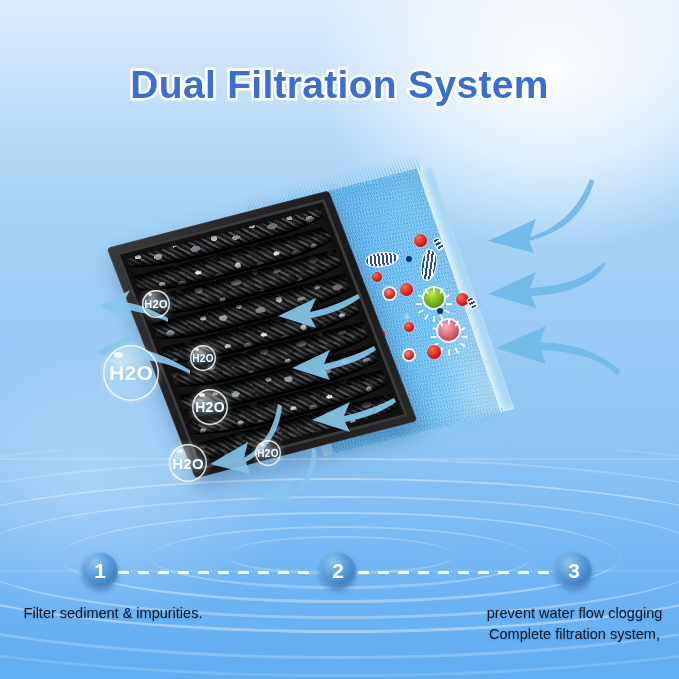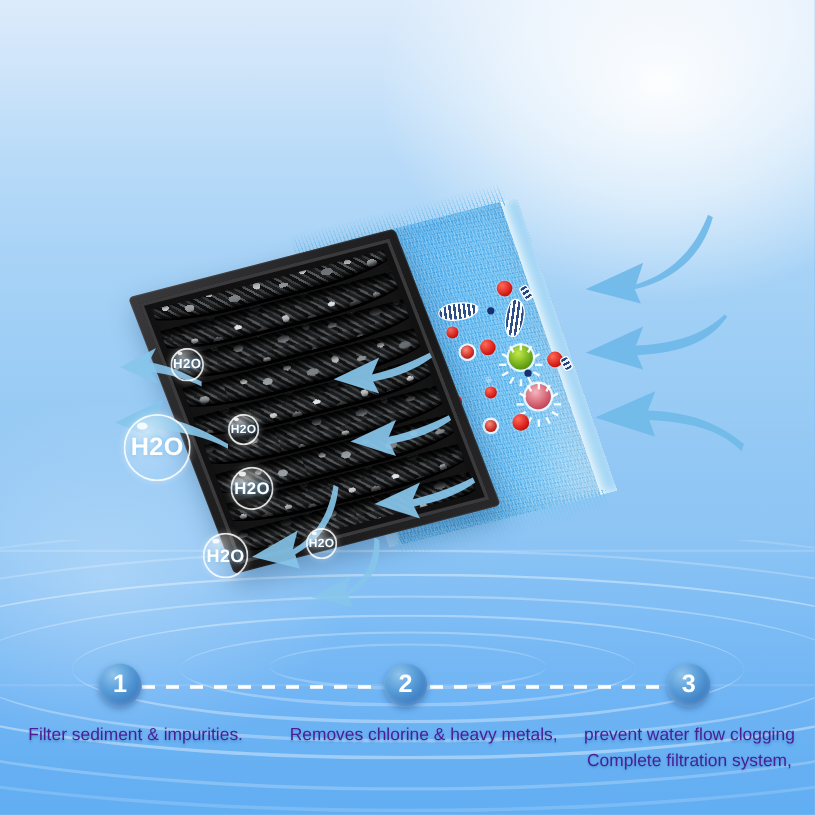--- a/index.html
+++ b/index.html
@@ -217,21 +217,21 @@
   .dash-a{left:118px;width:200px;}
   .dash-b{left:358px;width:196px;}
   .circle{
     position:absolute;top:0;width:36px;height:36px;border-radius:50%;
     background:radial-gradient(circle at 35% 26%, #8fc4ec 0%, #5a9ed9 38%, #3b7cc2 72%, #2f6cb0 100%);
     box-shadow:0 2px 5px rgba(30,80,140,.45), inset 0 -2px 4px rgba(255,255,255,.25);
     color:#ffffff;font-size:21px;font-weight:bold;
     display:flex;align-items:center;justify-content:center;
   }
   .cap{
-    position:absolute;top:50px;text-align:center;color:#4c1d95;
+    position:absolute;top:50px;text-align:center;color:#0f172a;
     font-size:14.5px;line-height:21px;
     text-shadow:0 1px 2px rgba(40,110,175,.45);
   }
   .cap span{display:block;white-space:nowrap;}
 </style>
 </head>
 <body>
 
 <div id="stage">
 
@@ -244,20 +244,21 @@
     <div class="ripple rp5"></div>
     <div class="ripple rp1"></div>
     <div class="ripple rp2"></div>
     <div class="ripple rp3"></div>
     <div class="ripple rp4"></div>
     <div class="ripple rp7"></div>
     <div class="band" style="top:8px"></div>
     <div class="band" style="top:120px;opacity:.6"></div>
   </div>
 
+  <div class="title">Dual Filtration System</div>
 
   <div class="filters">
 
     <div class="arrow" style="left:484px;top:175px;">
       <svg width="110" height="78" viewBox="0 0 110 78">
         <path d="M106 4 C96 30 78 52 46 62 L52 44 L4 66 L50 78 L45 66 C80 58 102 36 110 6 Z" fill="#6fb9e8" opacity=".92"></path>
       </svg>
     </div>
     <div class="arrow" style="left:486px;top:252px;">
       <svg width="120" height="58" viewBox="0 0 120 58">
@@ -418,21 +419,20 @@
     <div class="dash dash-b"></div>
 
     <div class="circle" style="left:82px;">1</div>
     <div class="circle" style="left:320px;">2</div>
     <div class="circle" style="left:556px;">3</div>
 
     <div class="cap" style="left:0px;width:226px;">
       <span>Filter sediment &amp; impurities.</span>
     </div>
     <div class="cap" style="left:226px;width:254px;">
-      <span>Removes chlorine &amp; heavy metals,</span>
     </div>
     <div class="cap" style="left:470px;width:209px;">
       <span>prevent water flow clogging</span>
       <span>Complete filtration system,</span>
     </div>
   </div>
 
 </div>
 
 </body></html>

